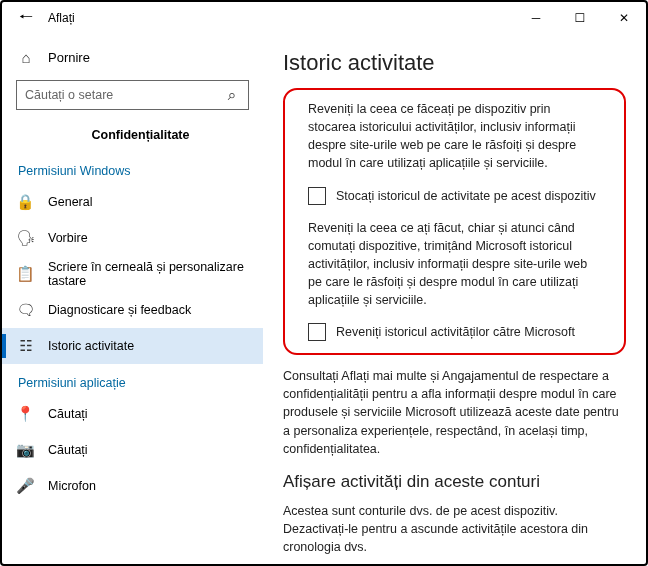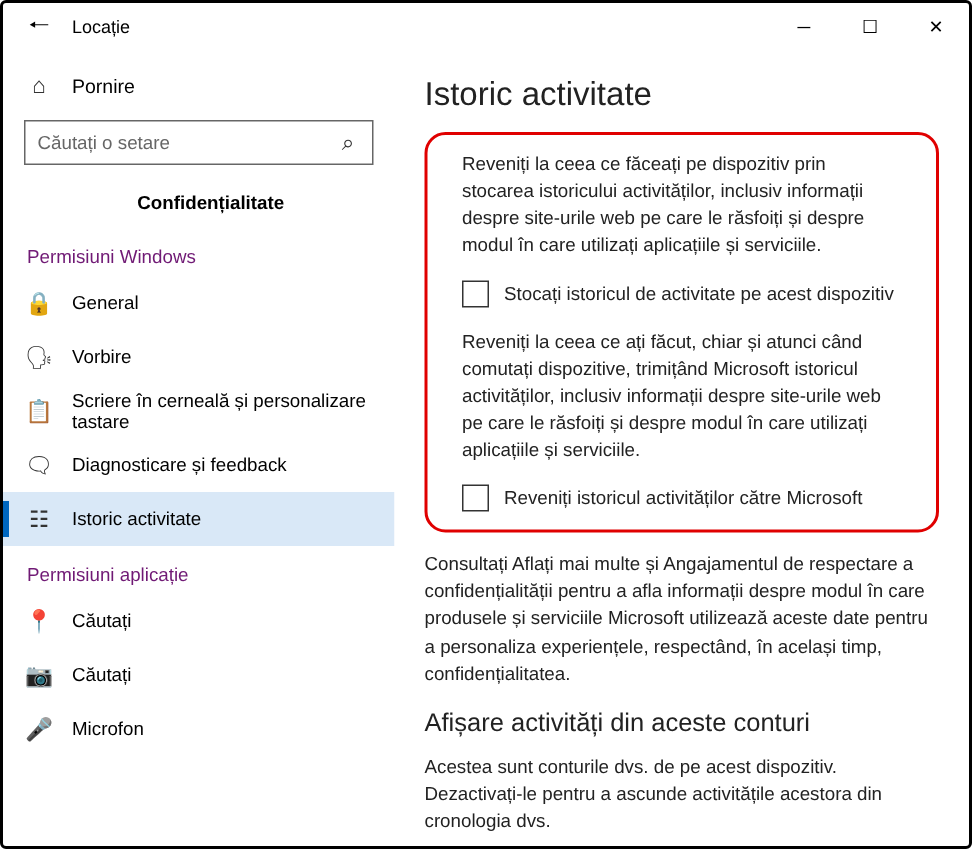--- a/index.html
+++ b/index.html
@@ -8,39 +8,39 @@
   .back-btn { width: 28px; height: 28px; display: flex; align-items: center; justify-content: center; font-size: 16px; }
   .title { font-size: 12px; margin-left: 8px; }
   .winctl { margin-left: auto; display: flex; }
   .winctl div { width: 44px; height: 32px; display: flex; align-items: center; justify-content: center; font-size: 12px; }
   .body { display: flex; height: calc(100% - 32px); }
   .sidebar { width: 261px; padding: 6px 0 0 0; border-right: 0; overflow: hidden; }
   .home { display: flex; align-items: center; height: 34px; padding-left: 16px; font-size: 13px; gap: 14px; }
   .search { margin: 6px 14px 10px 14px; height: 30px; border: 1px solid #666; display: flex; align-items: center; padding: 12px 8px; justify-content: space-between; }
   .search span.ph { font-size: 12.5px; color: #666; }
   .catlabel { padding: 8px 0 10px 16px; font-size: 12.5px; font-weight: 600; text-align: center; }
-  .grouplabel { padding: 12px 0 6px 16px; font-size: 12.5px; color: #701a75; }
+  .grouplabel { padding: 12px 0 6px 16px; font-size: 12.5px; color: #0369a1; }
   .navitem { display: flex; align-items: center; height: 36px; padding-left: 16px; font-size: 12.5px; gap: 14px; position: relative; }
   .navitem.active { background: #d9e8f7; }
   .navitem.active::before { content:""; position:absolute; left:0; top:6px; bottom:6px; width:4px; background:#0067c0; }
   .navicon { width: 16px; height: 16px; display:flex; align-items:center; justify-content:center; font-size:15px; color:#333; }
   .content { flex: 1; padding: 16px 20px 0 20px; overflow: hidden; font-size: 12.5px; color:#222; }
   h1.page { font-size: 22px; font-weight: 400; margin-bottom: 12px; }
   .redbox { border: 2px solid #e00000; border-radius: 14px; padding: 10px 23px; margin-bottom: 12px; }
   .para { font-size: 12.5px; line-height: 1.45; margin-bottom: 14px; }
   .check { display:flex; align-items:center; gap:10px; font-size:12.5px; margin-bottom: 14px; }
   .checkbox { width:18px; height:18px; border:1.5px solid #333; flex-shrink:0; }
   h2.sub { font-size: 17px; font-weight: 400; margin: 12px 0 10px 0; }
 </style>
 </head>
 <body>
 
 <div class="titlebar">
   <div class="back-btn">🠐</div>
-  <div class="title">Locație</div>
+  <div class="title">Aflați</div>
   <div class="winctl">
     <div>─</div>
     <div>☐</div>
     <div>✕</div>
   </div>
 </div>
 
 <div class="body">
   <div class="sidebar">
     <div class="home">

